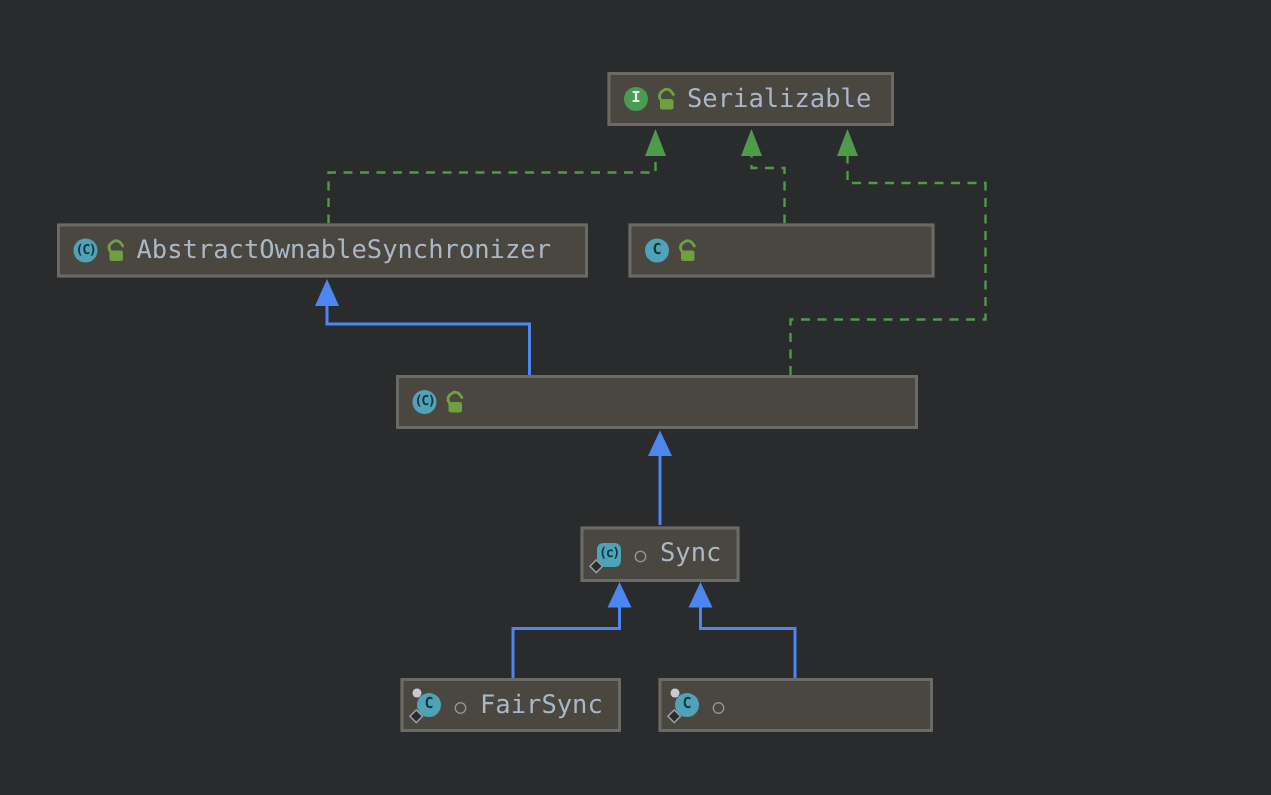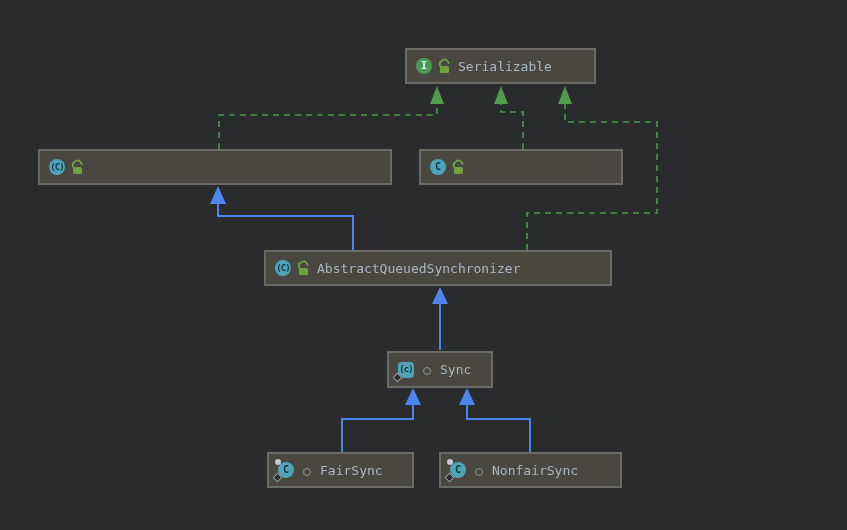--- a/index.html
+++ b/index.html
@@ -12,21 +12,21 @@
   body{background:var(--canvas-bg);font-family:"DejaVu Sans Mono","Liberation Mono",monospace;}
   .canvas{position:relative;width:847px;height:530px;background:var(--canvas-bg);overflow:hidden;}
   .edges{position:absolute;left:0;top:0;width:847px;height:530px;pointer-events:none;}
   .edge-impl{fill:none;stroke:var(--edge-implements);stroke-width:1.6;stroke-dasharray:6 5;}
   .arrow-impl{fill:var(--edge-implements);stroke:none;}
   .edge-ext{fill:none;stroke:var(--edge-extends);stroke-width:2;}
   .arrow-ext{fill:var(--edge-extends);stroke:none;}
   .node{position:absolute;box-sizing:border-box;background:var(--node-bg);
         border:2px solid var(--node-border);display:flex;align-items:center;
         padding:0 10px 0 9px;gap:7px;cursor:default;}
-  .node .label{color:var(--node-text);font-size:13px;white-space:nowrap;line-height:1;}
+  .node .label{color:var(--node-text);font-size:17px;white-space:nowrap;line-height:1;}
   .kwrap{position:relative;width:16px;height:16px;flex:0 0 auto;}
   .kicon{position:absolute;inset:0;border-radius:50%;display:flex;align-items:center;justify-content:center;
          font-size:10px;font-weight:bold;line-height:1;}
   .k-interface{background:var(--icon-interface-bg);color:#eef6ee;}
   .k-class{background:var(--icon-class-bg);color:var(--icon-letter);}
   .k-abstract{background:var(--icon-class-bg);color:var(--icon-letter);font-size:9px;font-weight:bold;letter-spacing:-1px;}
   .k-square{border-radius:4px;}
   .mark-static{position:absolute;left:-4px;bottom:-3px;width:5px;height:5px;border:1.5px solid var(--icon-gray);
                background:var(--canvas-bg);transform:rotate(45deg);}
   .mark-final{position:absolute;left:-3px;top:-3px;width:6px;height:6px;border-radius:50%;background:#c6cbd1;}
@@ -72,41 +72,41 @@
   </div>
 
   <div class="node" style="left:38px;top:149px;width:354px;height:36px;">
     <span class="kwrap">
       <span class="kicon k-abstract">(C)</span>
     </span>
     <span class="vis">
       <span class="lock-shackle"></span>
       <span class="lock-body"></span>
     </span>
+    <span class="label">AbstractOwnableSynchronizer</span>
   </div>
 
   <div class="node" style="left:419px;top:149px;width:204px;height:36px;">
     <span class="kwrap">
       <span class="kicon k-class">C</span>
     </span>
     <span class="vis">
       <span class="lock-shackle"></span>
       <span class="lock-body"></span>
     </span>
   </div>
 
   <div class="node" style="left:264px;top:250px;width:348px;height:36px;">
     <span class="kwrap">
       <span class="kicon k-abstract">(C)</span>
     </span>
     <span class="vis">
       <span class="lock-shackle"></span>
       <span class="lock-body"></span>
     </span>
-    <span class="label">AbstractQueuedSynchronizer</span>
   </div>
 
   <div class="node" style="left:387px;top:351px;width:106px;height:37px;">
     <span class="kwrap">
       <span class="kicon k-abstract k-square">(c)</span>
       <span class="mark-static"></span>
     </span>
     <span class="vis">
       <span class="ring"></span>
     </span>
@@ -127,16 +127,15 @@
 
   <div class="node" style="left:439px;top:452px;width:183px;height:36px;">
     <span class="kwrap">
       <span class="kicon k-class">C</span>
       <span class="mark-final"></span>
       <span class="mark-static"></span>
     </span>
     <span class="vis">
       <span class="ring"></span>
     </span>
-    <span class="label">NonfairSync</span>
   </div>
 
 </div>
 
 </body></html>

